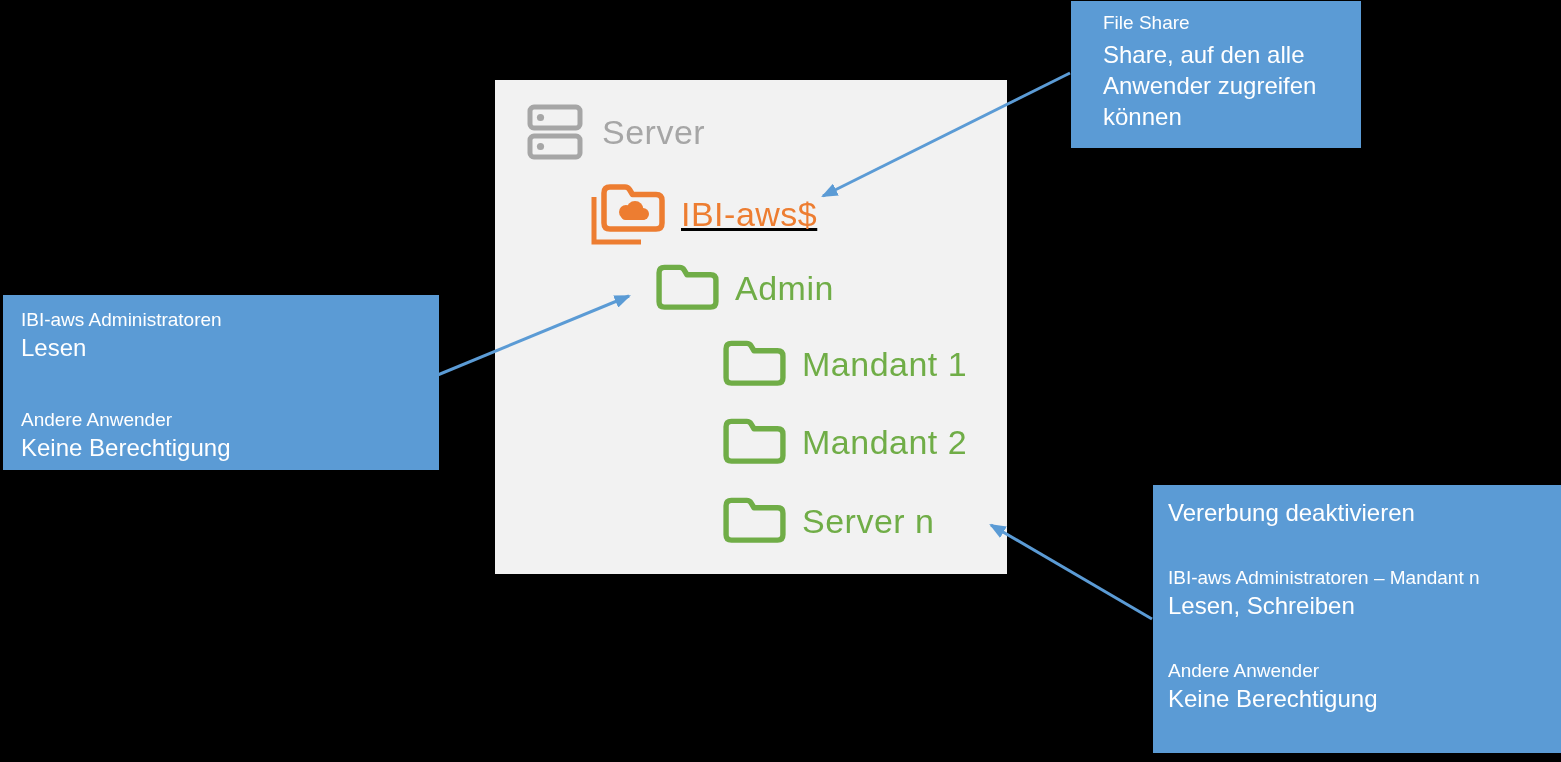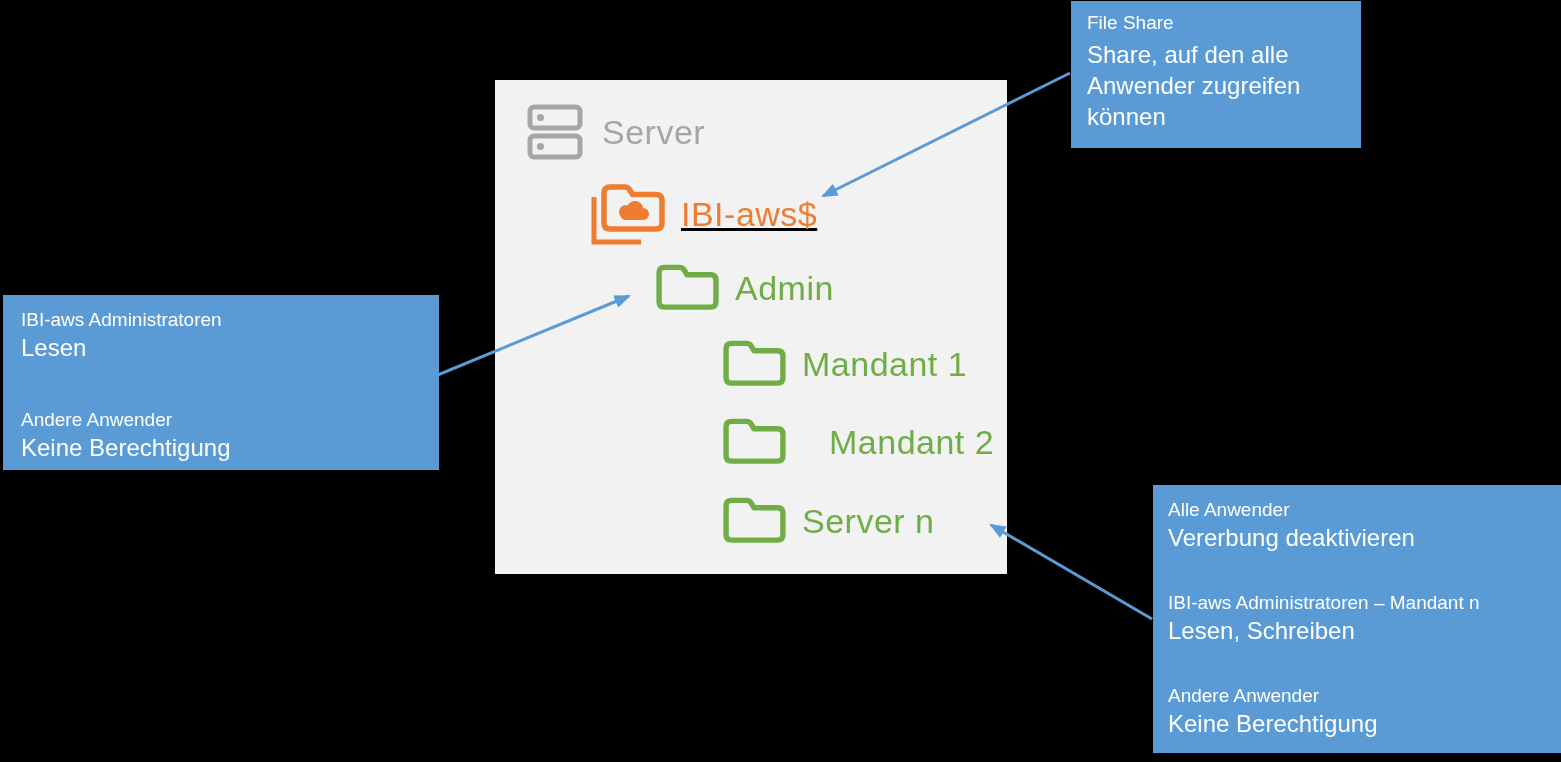--- a/index.html
+++ b/index.html
@@ -43,21 +43,21 @@
     font-size: 19px;
     line-height: 25px;
   }
   .co-value {
     font-size: 24px;
     line-height: 31px;
   }
   .co-group { margin-bottom: 37px; }
   .co-group:last-child { margin-bottom: 0; }
 
-  .c-file-share { left: 1071px; top: 1px;  width: 290px; height: 147px; padding: 9px 16px; }
+  .c-file-share { left: 1071px; top: 1px;  width: 290px; height: 147px; padding: 9px 32px; }
   .c-file-share .co-value { margin-top: 4px; }
   .c-admin      { left: 3px;    top: 295px; width: 436px; height: 175px; padding: 12px 18px; }
   .c-admin .co-group { margin-bottom: 44px; }
   .c-mandant    { left: 1153px; top: 485px; width: 408px; height: 268px; padding: 12px 15px; }
 
   .arrows {
     position: absolute;
     left: 0; top: 0;
     width: 1561px; height: 762px;
     pointer-events: none;
@@ -103,21 +103,21 @@
       <span class="tree-label lbl-green">Admin</span>
     </div>
 
     <div class="tree-row" style="left:227px; top:259px; height:49px;justify-content:flex-end;">
       <svg width="65" height="49" viewBox="0 0 66 50">
         <path d="M4 10 Q4 4.5 9.5 4.5 L25 4.5 Q28 4.5 29.5 7 L32.5 12 L56.5 12 Q62 12 62 17.5 L62 39.5 Q62 45 56.5 45 L9.5 45 Q4 45 4 39.5 Z" fill="none" stroke="#70AD47" stroke-width="5.5" stroke-linejoin="round"></path>
       </svg>
       <span class="tree-label lbl-green">Mandant 1</span>
     </div>
 
-    <div class="tree-row" style="left:227px; top:337px; height:49px;gap:27px;">
+    <div class="tree-row" style="left:227px; top:337px; height:49px;">
       <svg width="65" height="49" viewBox="0 0 66 50">
         <path d="M4 10 Q4 4.5 9.5 4.5 L25 4.5 Q28 4.5 29.5 7 L32.5 12 L56.5 12 Q62 12 62 17.5 L62 39.5 Q62 45 56.5 45 L9.5 45 Q4 45 4 39.5 Z" fill="none" stroke="#70AD47" stroke-width="5.5" stroke-linejoin="round"></path>
       </svg>
       <span class="tree-label lbl-green">Mandant 2</span>
     </div>
 
     <div class="tree-row" style="left:227px; top:416px; height:49px;">
       <svg width="65" height="49" viewBox="0 0 66 50">
         <path d="M4 10 Q4 4.5 9.5 4.5 L25 4.5 Q28 4.5 29.5 7 L32.5 12 L56.5 12 Q62 12 62 17.5 L62 39.5 Q62 45 56.5 45 L9.5 45 Q4 45 4 39.5 Z" fill="none" stroke="#70AD47" stroke-width="5.5" stroke-linejoin="round"></path>
       </svg>
@@ -147,21 +147,20 @@
       <div class="co-value">Lesen</div>
     </div>
     <div class="co-group">
       <div class="co-label">Andere Anwender</div>
       <div class="co-value">Keine Berechtigung</div>
     </div>
   </div>
 
   <div class="callout c-mandant">
     <div class="co-group">
-      <div class="co-label">Alle Anwender</div>
       <div class="co-value">Vererbung deaktivieren</div>
     </div>
     <div class="co-group">
       <div class="co-label">IBI-aws Administratoren – Mandant n</div>
       <div class="co-value">Lesen, Schreiben</div>
     </div>
     <div class="co-group">
       <div class="co-label">Andere Anwender</div>
       <div class="co-value">Keine Berechtigung</div>
     </div>

